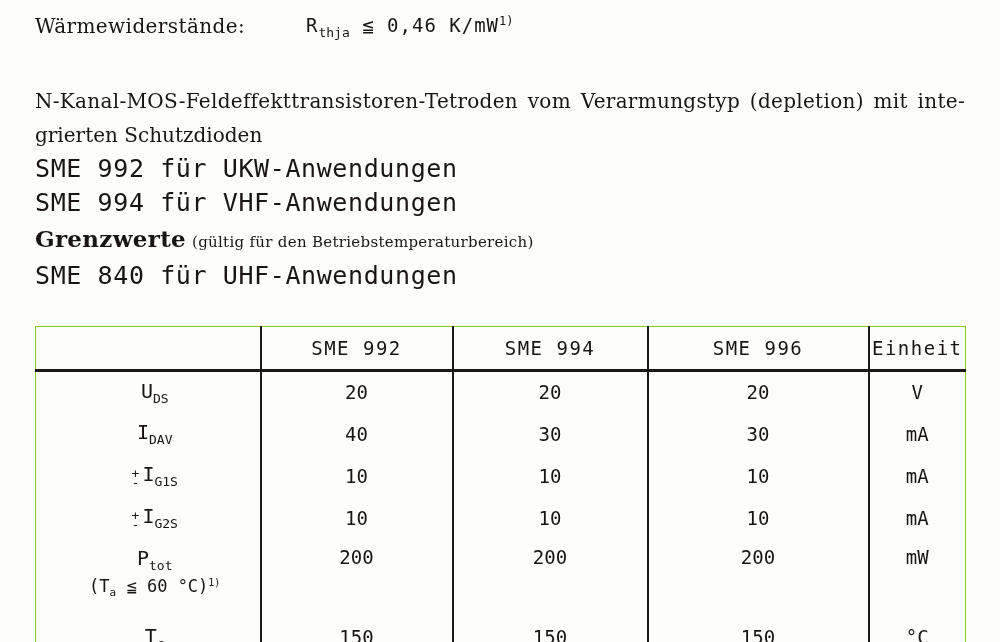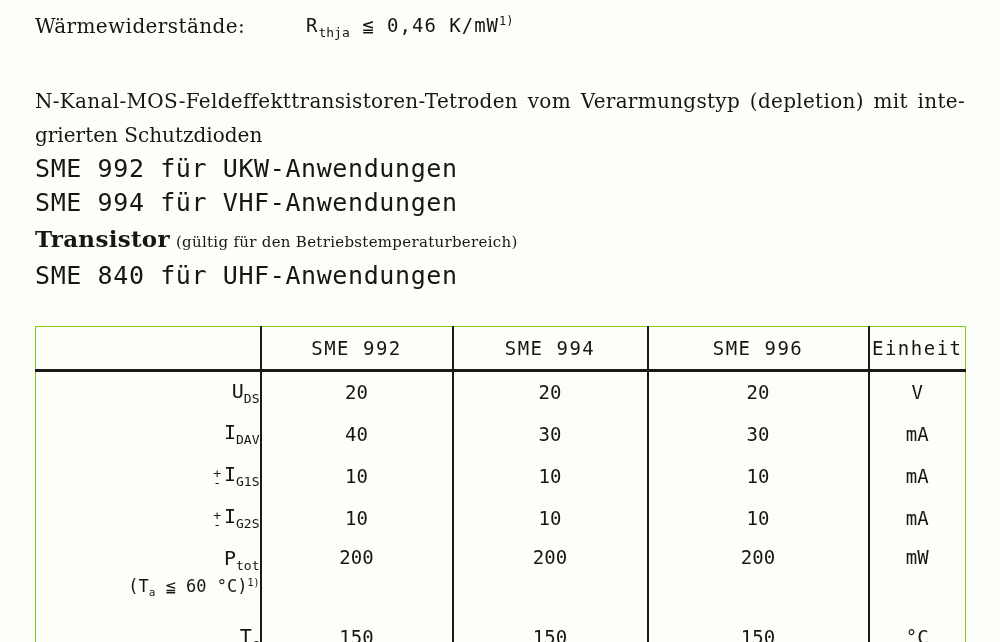--- a/index.html
+++ b/index.html
@@ -71,21 +71,21 @@
   .limits th, .limits td { vertical-align: middle; }
   .limits tr > *:not(:first-child) { border-left: 2px solid #1b1816; }
   .limits thead th {
     border-bottom: 3px solid #1b1816;
     height: 44px;
     font-weight: normal;
     text-align: center;
     letter-spacing: 1.5px;
   }
   .limits td { height: 42px; text-align: center; }
-  .limits td.lbl { text-align: right; padding-left: 14px; font-size: 20px; }
+  .limits td.lbl { text-align: center; padding-left: 14px; font-size: 20px; }
   .limits tr.tall td { height: 78px; vertical-align: top; padding-top: 7px; }
   .lbl-note { font-size: 17px; margin-top: 3px; white-space: nowrap; }
   .lbl-note sub { font-size: 11px; vertical-align: -4px; }
   .lbl-note sup { font-size: 10px; vertical-align: 6px; }
 
   .pm {
     display: inline-flex;
     flex-direction: column;
     align-items: center;
     font-size: 13px;
@@ -113,21 +113,21 @@
     <div class="p-line1">N-Kanal-MOS-Feldeffekttransistoren-Tetroden vom Verarmungstyp (depletion) mit inte-</div>
     <div class="row-between">
       <span>grierten Schutzdioden</span>
       <span class="sme">SME 992 für UKW-Anwendungen</span>
     </div>
     <div class="row-between">
       <span></span>
       <span class="sme">SME 994 für VHF-Anwendungen</span>
     </div>
     <div class="row-between heading-row">
-      <span><span class="gw-title">Transistor</span><span class="gw-sub">(gültig für den Betriebstemperaturbereich)</span></span>
+      <span><span class="gw-title">Grenzwerte</span><span class="gw-sub">(gültig für den Betriebstemperaturbereich)</span></span>
       <span class="sme">SME 840 für UHF-Anwendungen</span>
     </div>
   </div>
 
   <table class="limits">
     <colgroup>
       <col style="width:225px">
         <col style="width:192px">
         <col style="width:195px">
         <col style="width:221px">

